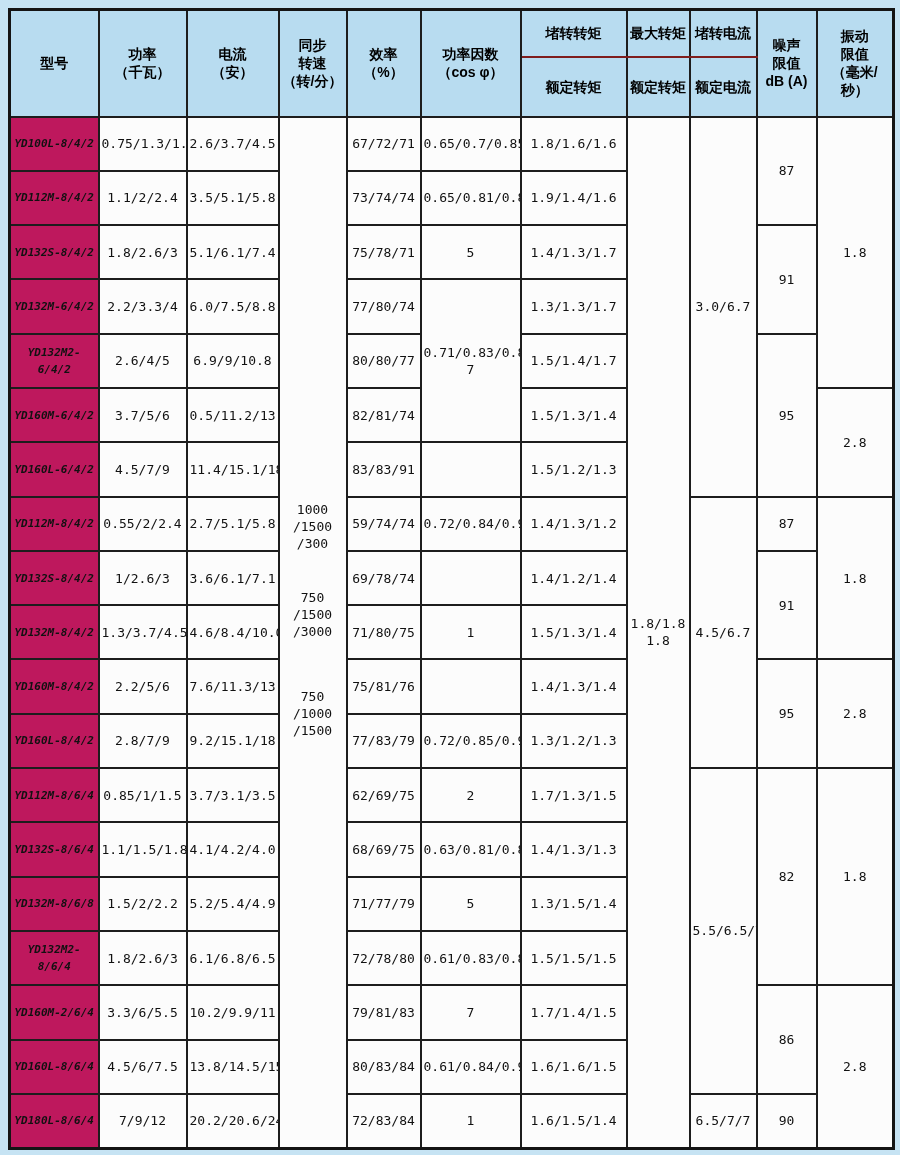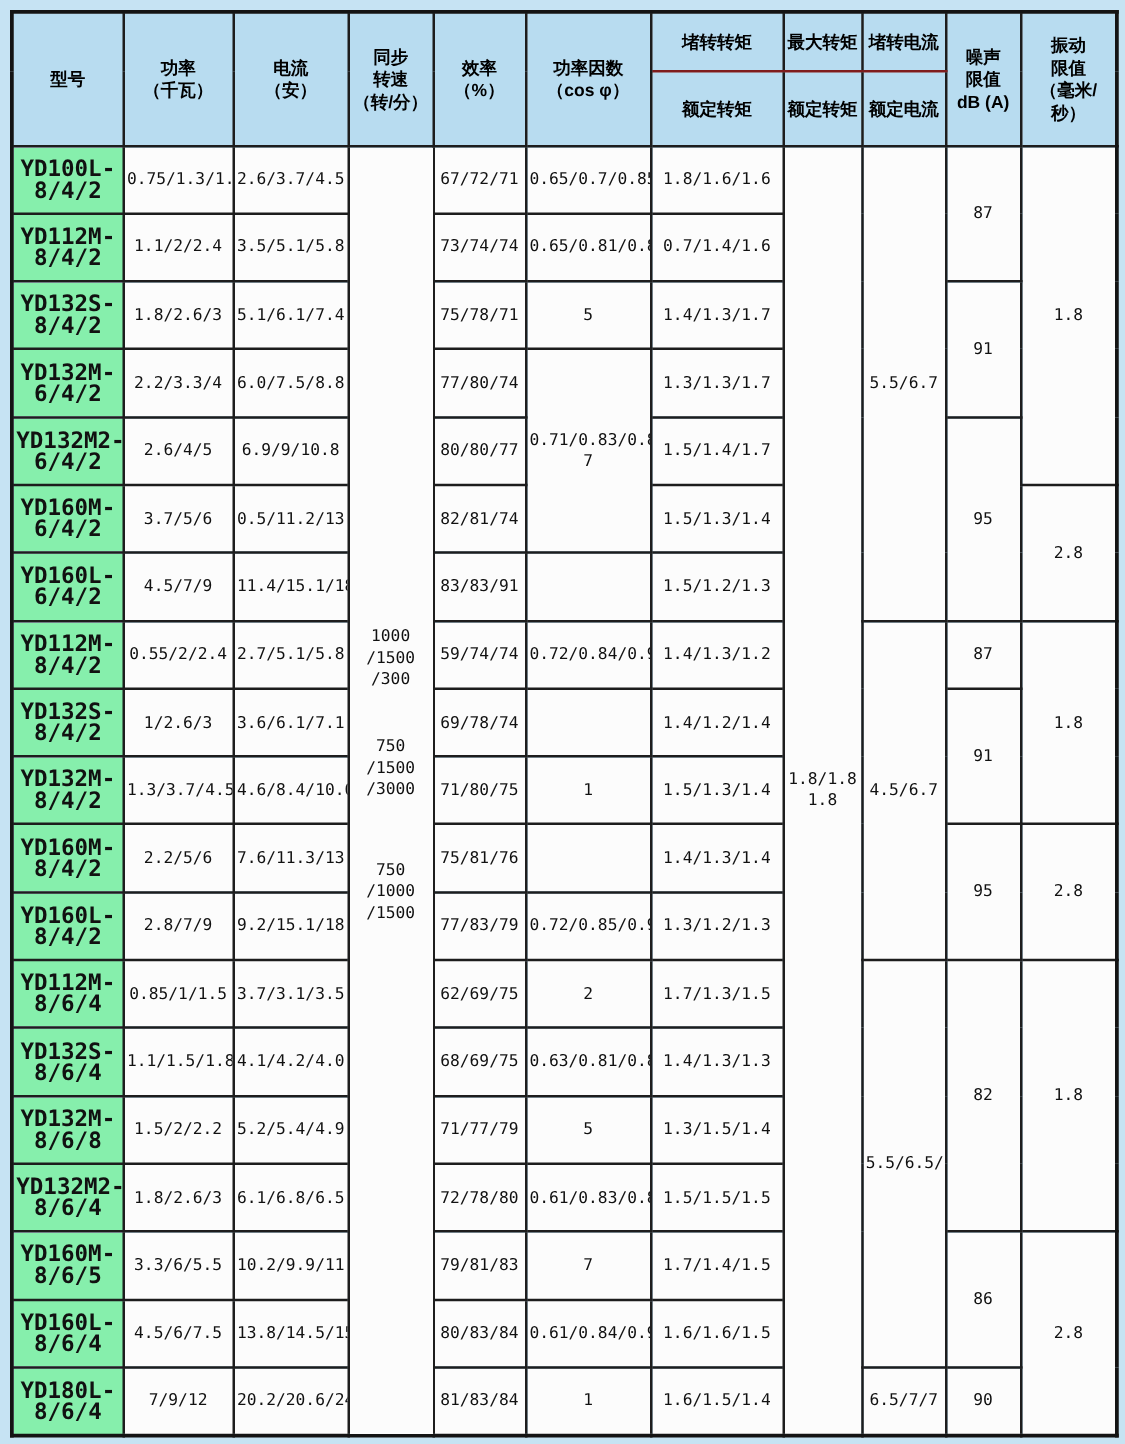--- a/index.html
+++ b/index.html
@@ -41,23 +41,24 @@
   tbody tr { height: 54.3px; }
   tbody td {
     background: #fcfcfc;
     font-family: "DejaVu Sans Mono", monospace;
     font-size: 13px;
     line-height: 17px;
     color: #111;
     white-space: pre-line;
   }
   tbody td.col-model {
-    background: #86efac;
+    background: #be185d;
     font-weight: bold;
-    font-size: 18px;
+    font-size: 11px;
+    font-style: italic;
   }
   tbody td.col-sync {
     position: relative;
     vertical-align: top;
     padding: 0;
   }
   .sync-block {
     position: absolute;
     left: 0; width: 100%;
     text-align: center;
@@ -126,31 +127,31 @@
 /300</div><div class="sync-block sync-block-1">750
 /1500
 /3000</div><div class="sync-block sync-block-2">750
 /1000
 /1500</div></td>
           <td class="col-efficiency">67/72/71</td>
           <td class="col-power_factor">0.65/0.7/0.85</td>
           <td class="col-locked_torque">1.8/1.6/1.6</td>
           <td rowspan="19" class="col-max_torque">1.8/1.8
 1.8</td>
-          <td rowspan="7" class="col-locked_current">5.5/6.7</td>
+          <td rowspan="7" class="col-locked_current">3.0/6.7</td>
           <td rowspan="2" class="col-noise">87</td>
           <td rowspan="5" class="col-vibration">1.8</td>
         </tr>
         <tr>
           <td class="col-model">YD112M-8/4/2</td>
           <td class="col-power">1.1/2/2.4</td>
           <td class="col-current">3.5/5.1/5.8</td>
           <td class="col-efficiency">73/74/74</td>
           <td class="col-power_factor">0.65/0.81/0.8</td>
-          <td class="col-locked_torque">0.7/1.4/1.6</td>
+          <td class="col-locked_torque">1.9/1.4/1.6</td>
         </tr>
         <tr>
           <td class="col-model">YD132S-8/4/2</td>
           <td class="col-power">1.8/2.6/3</td>
           <td class="col-current">5.1/6.1/7.4</td>
           <td class="col-efficiency">75/78/71</td>
           <td class="col-power_factor">5</td>
           <td class="col-locked_torque">1.4/1.3/1.7</td>
           <td rowspan="2" class="col-noise">91</td>
         </tr>
@@ -262,42 +263,42 @@
         </tr>
         <tr>
           <td class="col-model">YD132M2-8/6/4</td>
           <td class="col-power">1.8/2.6/3</td>
           <td class="col-current">6.1/6.8/6.5</td>
           <td class="col-efficiency">72/78/80</td>
           <td class="col-power_factor">0.61/0.83/0.8</td>
           <td class="col-locked_torque">1.5/1.5/1.5</td>
         </tr>
         <tr>
-          <td class="col-model">YD160M-8/6/5</td>
+          <td class="col-model">YD160M-2/6/4</td>
           <td class="col-power">3.3/6/5.5</td>
           <td class="col-current">10.2/9.9/11.6</td>
           <td class="col-efficiency">79/81/83</td>
           <td class="col-power_factor">7</td>
           <td class="col-locked_torque">1.7/1.4/1.5</td>
           <td rowspan="2" class="col-noise">86</td>
           <td rowspan="3" class="col-vibration">2.8</td>
         </tr>
         <tr>
           <td class="col-model">YD160L-8/6/4</td>
           <td class="col-power">4.5/6/7.5</td>
           <td class="col-current">13.8/14.5/15.6</td>
           <td class="col-efficiency">80/83/84</td>
           <td class="col-power_factor">0.61/0.84/0.9</td>
           <td class="col-locked_torque">1.6/1.6/1.5</td>
         </tr>
         <tr>
           <td class="col-model">YD180L-8/6/4</td>
           <td class="col-power">7/9/12</td>
           <td class="col-current">20.2/20.6/24.1</td>
-          <td class="col-efficiency">81/83/84</td>
+          <td class="col-efficiency">72/83/84</td>
           <td class="col-power_factor">1</td>
           <td class="col-locked_torque">1.6/1.5/1.4</td>
           <td class="col-locked_current">6.5/7/7</td>
           <td class="col-noise">90</td>
         </tr>
       </tbody>
   </table>
 </div>
 
 </body></html>

